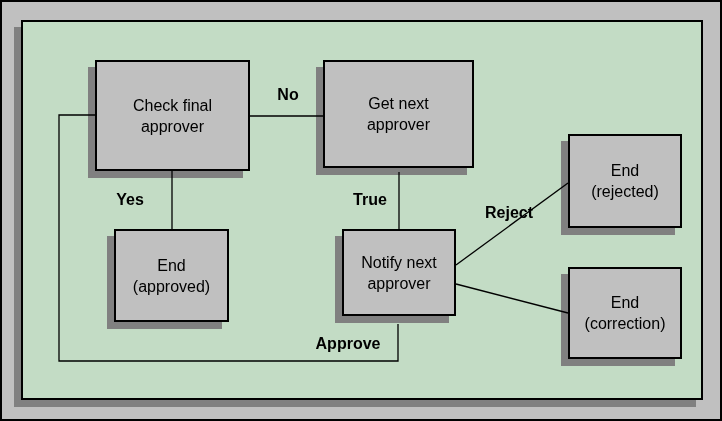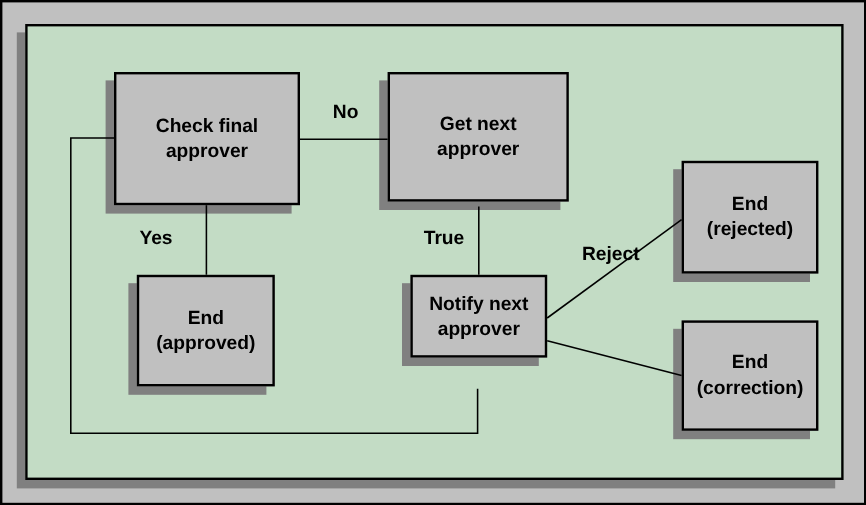--- a/index.html
+++ b/index.html
@@ -41,21 +41,21 @@
     background: #c0c0c0;
     box-shadow: -7px 7px 0 #808080;
     display: flex;
     align-items: center;
     justify-content: center;
     z-index: 2;
   }
   .node-label {
     font-size: 16px;
     line-height: 21px;
-    font-weight: bold;
+    font-weight: normal;
     color: #000000;
     text-align: center;
     white-space: pre-line;
   }
   .edge-layer {
     position: absolute;
     left: 0;
     top: 0;
     z-index: 3;
     pointer-events: none;
@@ -98,21 +98,21 @@
 approver</span>
       </div>
       <div class="node" style="left: 568px; top: 134px; width: 114px; height: 94px;">
         <span class="node-label">End
 (rejected)</span>
       </div>
       <div class="node" style="left: 114px; top: 229px; width: 115px; height: 93px;">
         <span class="node-label">End
 (approved)</span>
       </div>
-      <div class="node" style="left: 342px; top: 229px; width: 114px; height: 69px;">
+      <div class="node" style="left: 342px; top: 229px; width: 114px; height: 87px;">
         <span class="node-label">Notify next
 approver</span>
       </div>
       <div class="node" style="left: 568px; top: 267px; width: 114px; height: 92px;">
         <span class="node-label">End
 (correction)</span>
       </div>
     </div>
   <svg id="edges" class="edge-layer" width="722" height="421" viewBox="0 0 722 421">
       <polyline points="250,116 323,116"></polyline>
@@ -120,15 +120,16 @@
       <polyline points="399,172 399,229"></polyline>
       <polyline points="456,265 568,183"></polyline>
       <polyline points="456,284 568,313"></polyline>
       <polyline points="398,324 398,361 59,361 59,115 95,115"></polyline>
     </svg>
   <div id="labels" class="labels">
       <div class="edge-label" style="left: 288px; top: 94px;">No</div>
       <div class="edge-label" style="left: 130px; top: 199px;">Yes</div>
       <div class="edge-label" style="left: 370px; top: 199px;">True</div>
       <div class="edge-label" style="left: 509px; top: 199px; margin-top: 13px;">Reject</div>
+      <div class="edge-label" style="left: 348px; top: 343px;">Approve</div>
     </div>
   <div class="outer-border"></div>
 </div>
 
 </body></html>

